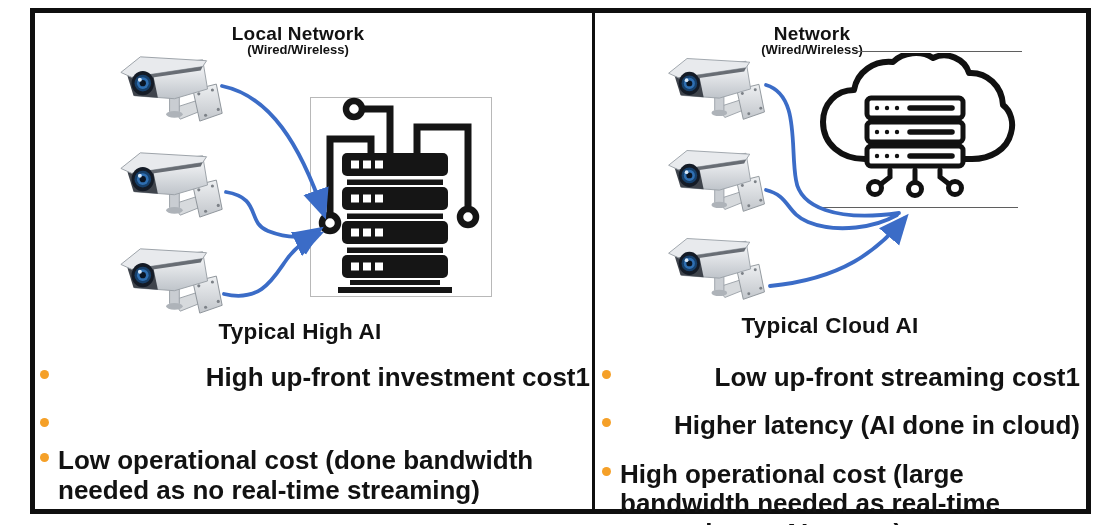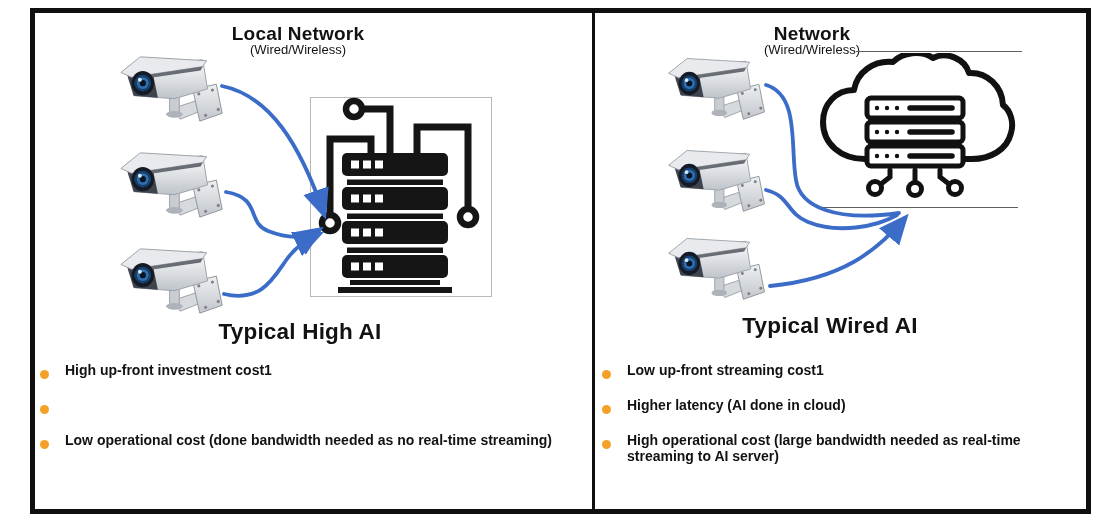--- a/index.html
+++ b/index.html
@@ -2,26 +2,26 @@
 <html><head>
 <meta charset="utf-8">
 <style>
   html,body{margin:0;padding:0;background:#fff;}
   body{width:1106px;height:525px;position:relative;overflow:hidden;
        font-family:"Liberation Sans",sans-serif;color:#121212;}
   .abs{position:absolute;}
   .frame{left:30px;top:8px;width:1051px;height:496px;border:5px solid #0f0f0f;background:#fff;}
   .divider{left:592px;top:8px;width:3px;height:506px;background:#0f0f0f;}
   .net-title{font-weight:700;font-size:19px;text-align:center;letter-spacing:.2px;}
-  .net-sub{font-weight:400;font-size:13px;text-align:center;}
+  .net-sub{font-weight:700;font-size:13px;text-align:center;}
   .hline{height:1px;background:#5f5f5f;}
   .heading{font-weight:700;font-size:22.5px;text-align:center;letter-spacing:.2px;}
   ul.bullets{list-style:none;margin:0;padding:0;}
-  ul.bullets li{display:flex;gap:16px;margin-bottom:19px;
-    font-size:14px;font-weight:600;line-height:1.13;}
+  ul.bullets li{display:flex;gap:9px;margin-bottom:19px;
+    font-size:26px;font-weight:600;line-height:1.13;justify-content:space-between;}
   ul.bullets .dot{width:9px;height:9px;border-radius:50%;background:#F5A028;flex:none;margin-top:7px;}
   svg{display:block;}
 </style>
 </head>
 <body>
 
 <svg width="0" height="0" style="position:absolute" aria-hidden="true">
   <defs>
     <linearGradient id="camBody" x1="0" y1="0" x2="0" y2="1">
       <stop offset="0" stop-color="#fbfcfd"></stop>
@@ -165,21 +165,21 @@
       <circle cx="75" cy="103" r="2.2"></circle>
       <circle cx="85" cy="103" r="2.2"></circle>
   </g>
   <g stroke="#111111" stroke-width="5.5" stroke-linecap="round">
     <line x1="98" y1="55" x2="140" y2="55"></line>
     <line x1="98" y1="79" x2="140" y2="79"></line>
     <line x1="98" y1="103" x2="140" y2="103"></line>
   </g>
 </svg>
 
-<div class="abs heading" style="left:700px;top:313px;width:260px;">Typical Wired AI</div>
+<div class="abs heading" style="left:700px;top:313px;width:260px;">Typical Cloud AI</div>
 
 <ul class="abs bullets" style="left:602px;top:363px;width:478px;">
   <li>
       <span class="dot"></span>
       <span>Low up-front streaming cost1</span>
     </li>
   <li>
       <span class="dot"></span>
       <span>Higher latency (AI done in cloud)</span>
     </li>

